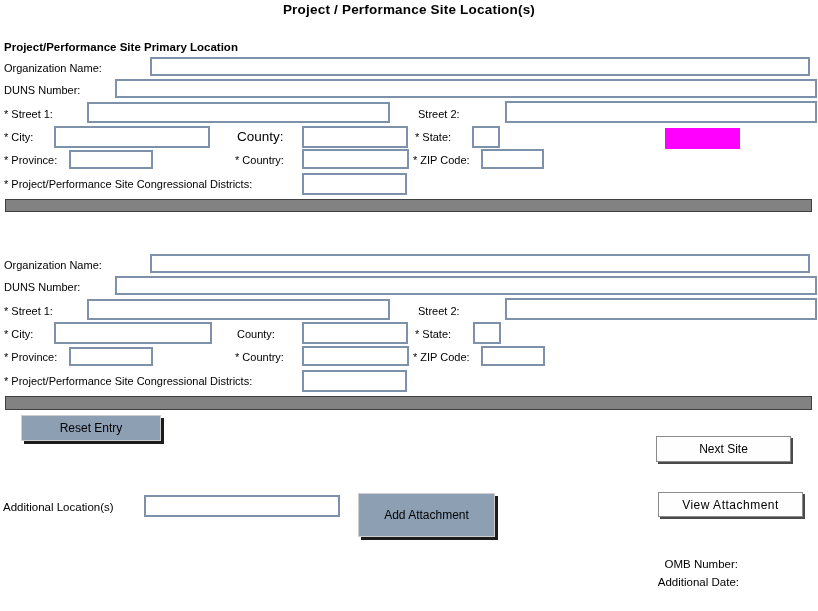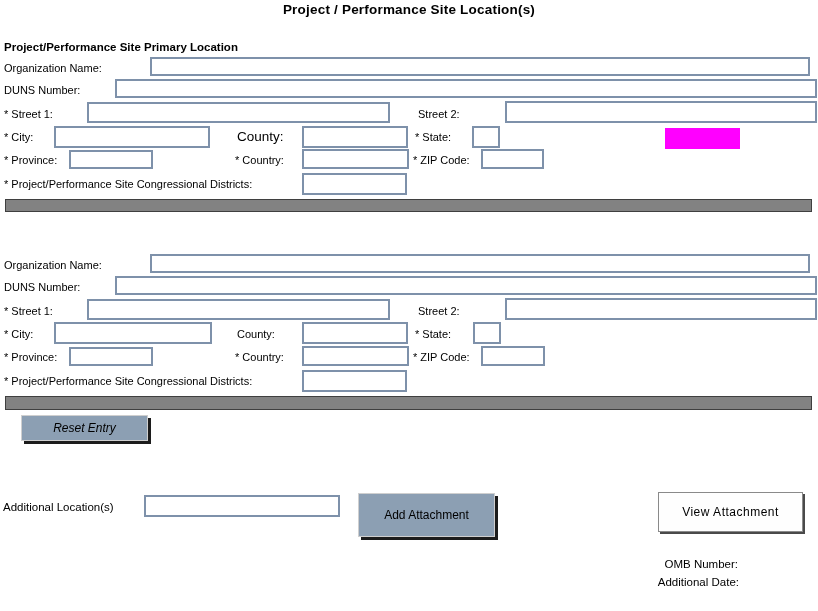--- a/index.html
+++ b/index.html
@@ -94,25 +94,26 @@
   <span class="lbl" style="left:235px; top:351px;">* Country:</span>
   <input type="text" class="inp" style="left: 302px; top: 346px; width: 107px; height: 20px;">
   <span class="lbl" style="left:413px; top:351px;">* ZIP Code:</span>
   <input type="text" class="inp" style="left: 481px; top: 346px; width: 64px; height: 20px;">
 
   <span class="lbl" style="left:4px; top:375px;">* Project/Performance Site Congressional Districts:</span>
   <input type="text" class="inp" style="left: 302px; top: 370px; width: 105px; height: 22px;">
 
   <div class="bar" style="left:5px; top:396px; width:807px; height:14px;"></div>
 
-  <button class="btn btn-blue" style="left:21px; top:415px; width:127px; height:26px;font-style:italic;">Reset Entry</button>
+  <button class="btn btn-blue" style="left:21px; top:415px; width:140px; height:26px;">Reset Entry</button>
 
+  <button class="btn btn-white" style="left:656px; top:436px; width:135px; height:26px;">Next Site</button>
 
   <span class="lbl" style="left:3px; top:501px; font-size:11.5px;text-align:center;">Additional Location(s)</span>
   <input type="text" class="inp" style="left: 144px; top: 495px; width: 196px; height: 22px; border-width: 2px;">
 
   <button class="btn btn-blue" style="left:358px; top:493px; width:137px; height:44px;">Add Attachment</button>
-  <button class="btn btn-white" style="left:658px; top:492px; width:145px; height:40px; letter-spacing:0.5px;">View Attachment</button>
+  <button class="btn btn-white" style="left:658px; top:492px; width:145px; height:25px; letter-spacing:0.5px;">View Attachment</button>
 
   <div class="footer-text" style="left:540px; top:558px; width:198px;">OMB Number:</div>
   <div class="footer-text" style="left:540px; top:576px; width:199px;">Additional Date:</div>
 
 </div>
 
 </body></html>

